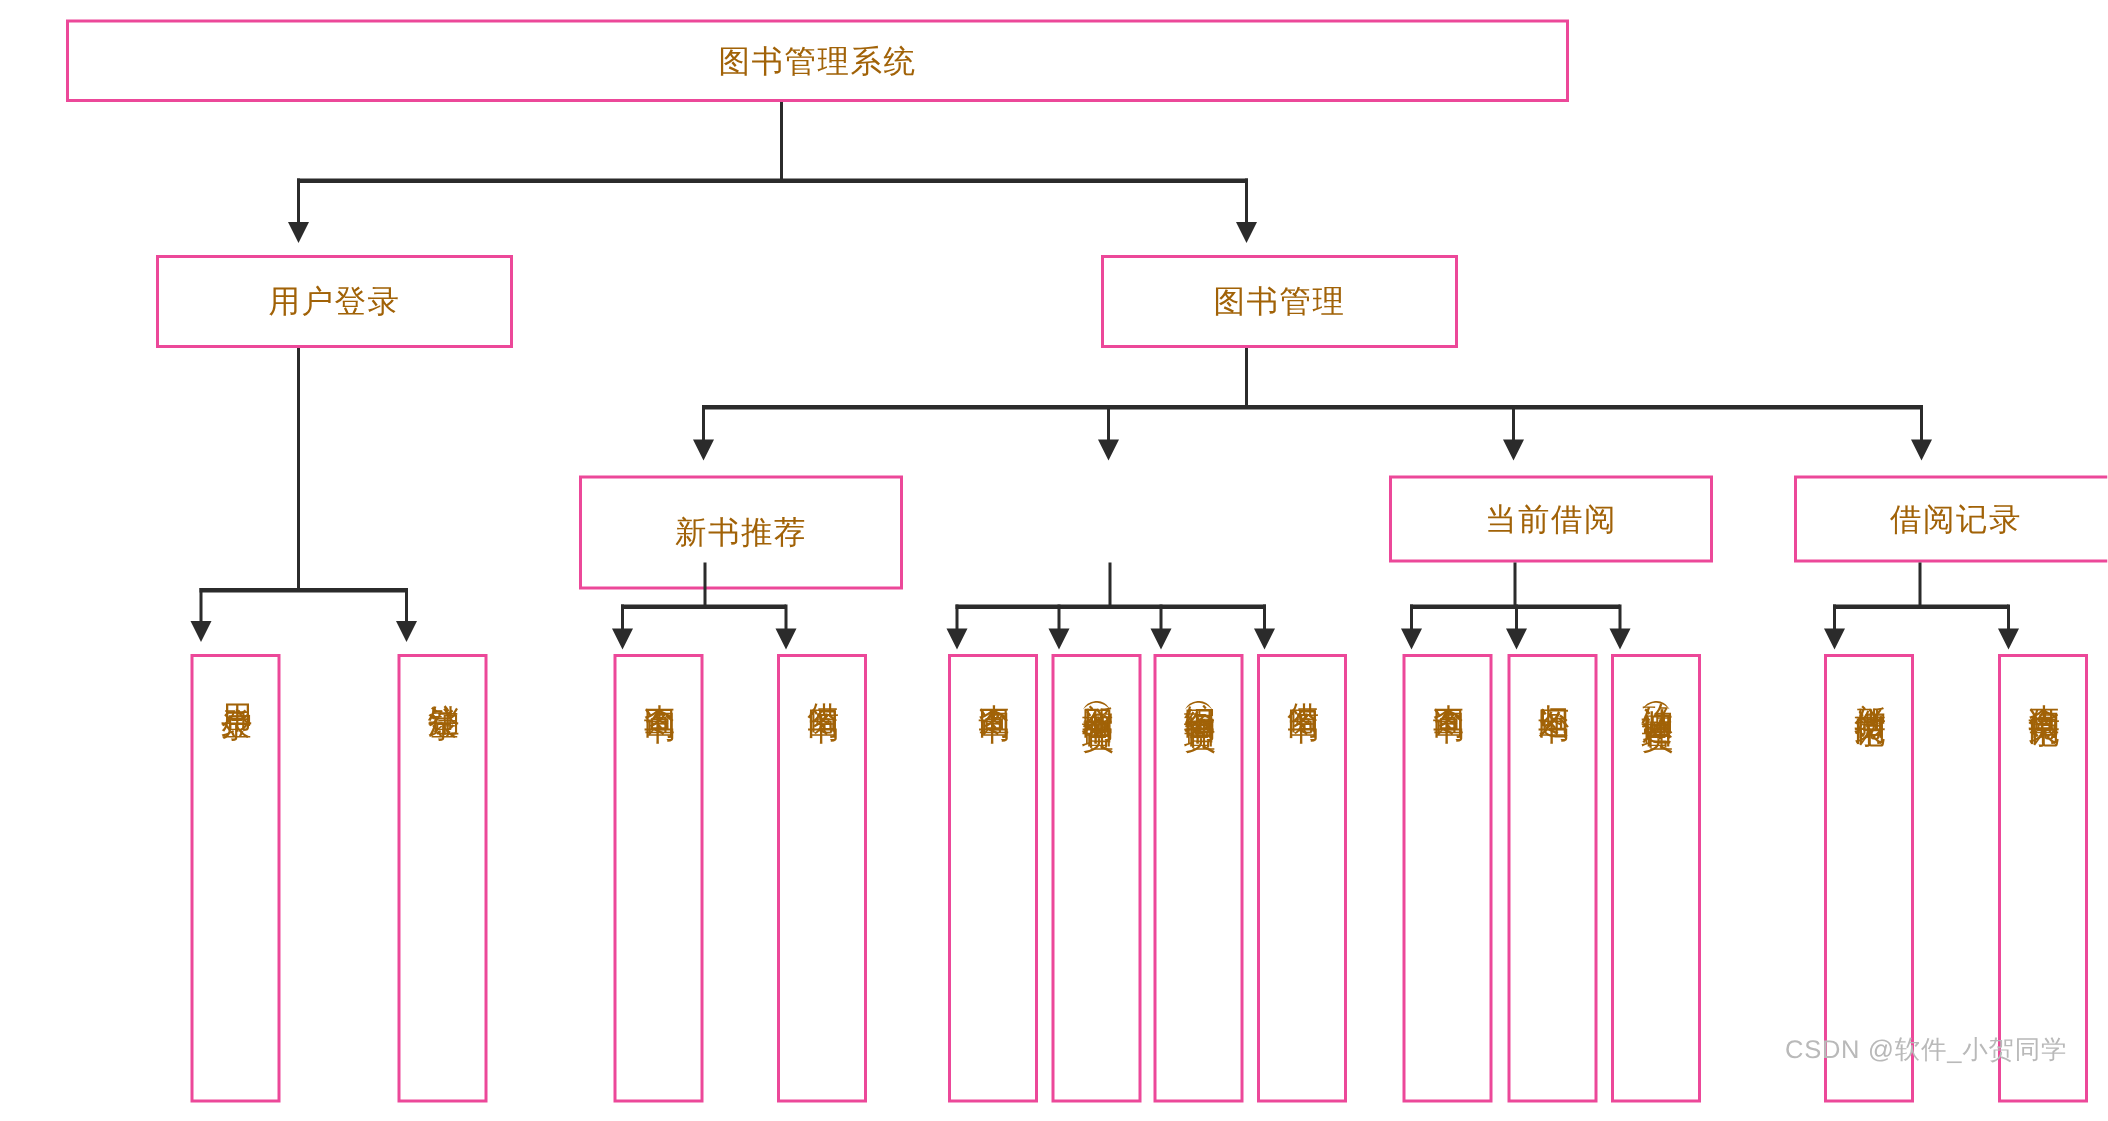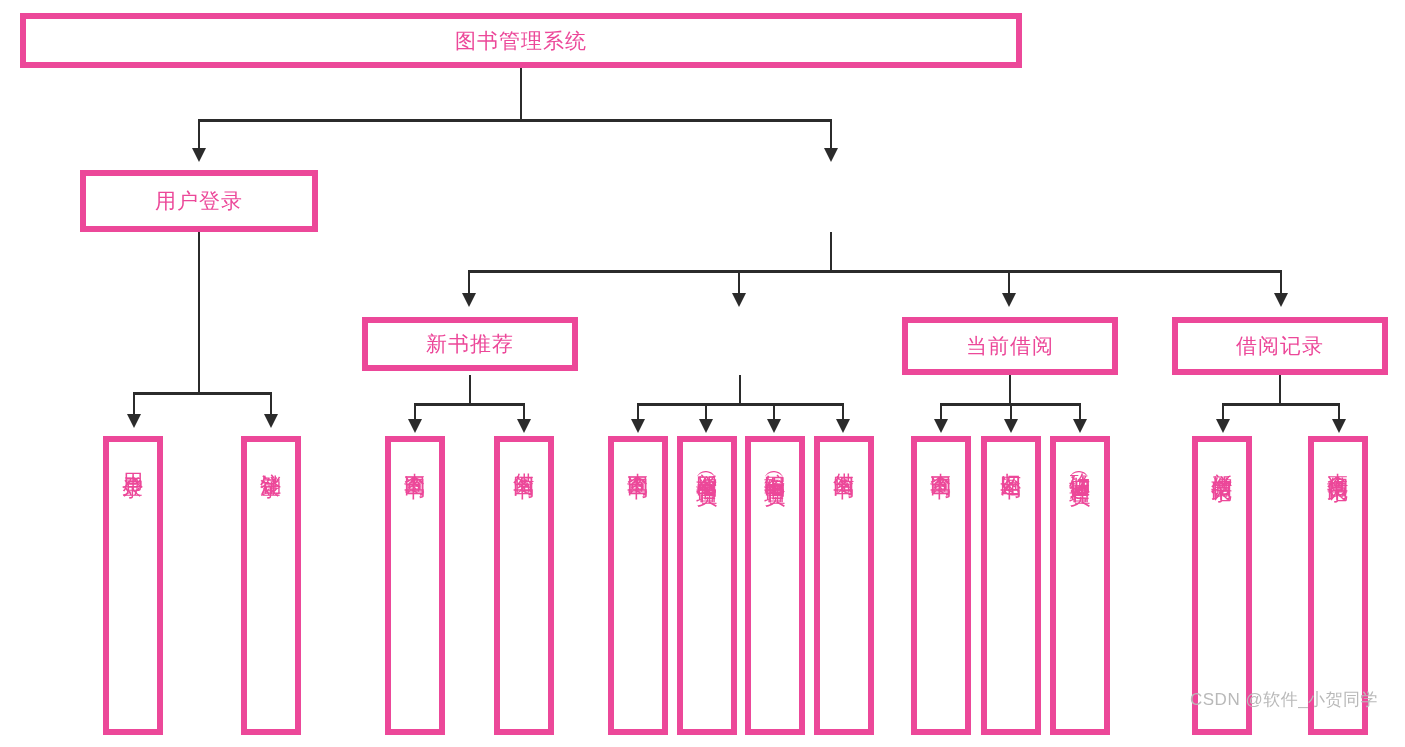--- a/index.html
+++ b/index.html
@@ -15,25 +15,26 @@
     width: 1405px;
     height: 747px;
     background: #ffffff;
     overflow: hidden;
   }
   
   .node {
     position: absolute;
     box-sizing: border-box;
     background: #ffffff;
-    border: 6px solid #ec4899;
+    border: 2px solid #ec4899;
     display: flex;
     align-items: center;
     justify-content: center;
-    color: #ec4899;
+    color: #a16207;
+    margin-left: 24px;
   }
   .node.h {               
     font-size: 21px;
     letter-spacing: 1px;
   }
   .node.v {               
     align-items: flex-start;
     justify-content: center;
     padding-top: 14px;
   }
@@ -82,41 +83,44 @@
 
   <div class="hline" style="left:198px; top:119px; width:634px; height:3px;"></div>
 
   <div class="vline" style="left:198px; top:119px; height:32px;"></div>
   <div class="arrow" style="left:192px; top:148px;"></div>
   <div class="vline" style="left:830px; top:119px; height:32px;"></div>
   <div class="arrow" style="left:824px; top:148px;"></div>
 
   <div class="node h" style="left:80px; top:170px; width:238px; height:62px;">
     <span>用户登录</span>
+  </div>
+  <div class="node h" style="left:710px; top:170px; width:238px; height:62px;">
+    <span>图书管理</span>
   </div>
 
   <div class="vline" style="left:198px; top:232px; height:161px;"></div>
   <div class="hline" style="left:133px; top:392px; width:138px; height:3px;"></div>
   <div class="vline" style="left:133px; top:392px; height:24px;"></div>
   <div class="arrow" style="left:127px; top:414px;"></div>
   <div class="vline" style="left:270px; top:392px; height:24px;"></div>
   <div class="arrow" style="left:264px; top:414px;"></div>
 
   <div class="vline" style="left:830px; top:232px; height:39px;"></div>
   <div class="hline" style="left:468px; top:270px; width:814px; height:3px;"></div>
   <div class="vline" style="left:468px; top:270px; height:25px;"></div>
   <div class="arrow" style="left:462px; top:293px;"></div>
   <div class="vline" style="left:738px; top:270px; height:25px;"></div>
   <div class="arrow" style="left:732px; top:293px;"></div>
   <div class="vline" style="left:1008px; top:270px; height:25px;"></div>
   <div class="arrow" style="left:1002px; top:293px;"></div>
   <div class="vline" style="left:1280px; top:270px; height:25px;"></div>
   <div class="arrow" style="left:1274px; top:293px;"></div>
 
-  <div class="node h" style="left:362px; top:317px; width:216px; height:54px;">
+  <div class="node h" style="left:362px; top:317px; width:216px; height:76px;">
     <span>新书推荐</span>
   </div>
   <div class="node h" style="left:1172px; top:317px; width:216px; height:58px;">
     <span>借阅记录</span>
   </div>
   <div class="node h" style="left:902px; top:317px; width:216px; height:58px;">
     <span>当前借阅</span>
   </div>
 
   <div class="vline" style="left:469px; top:375px; height:29px;"></div>

